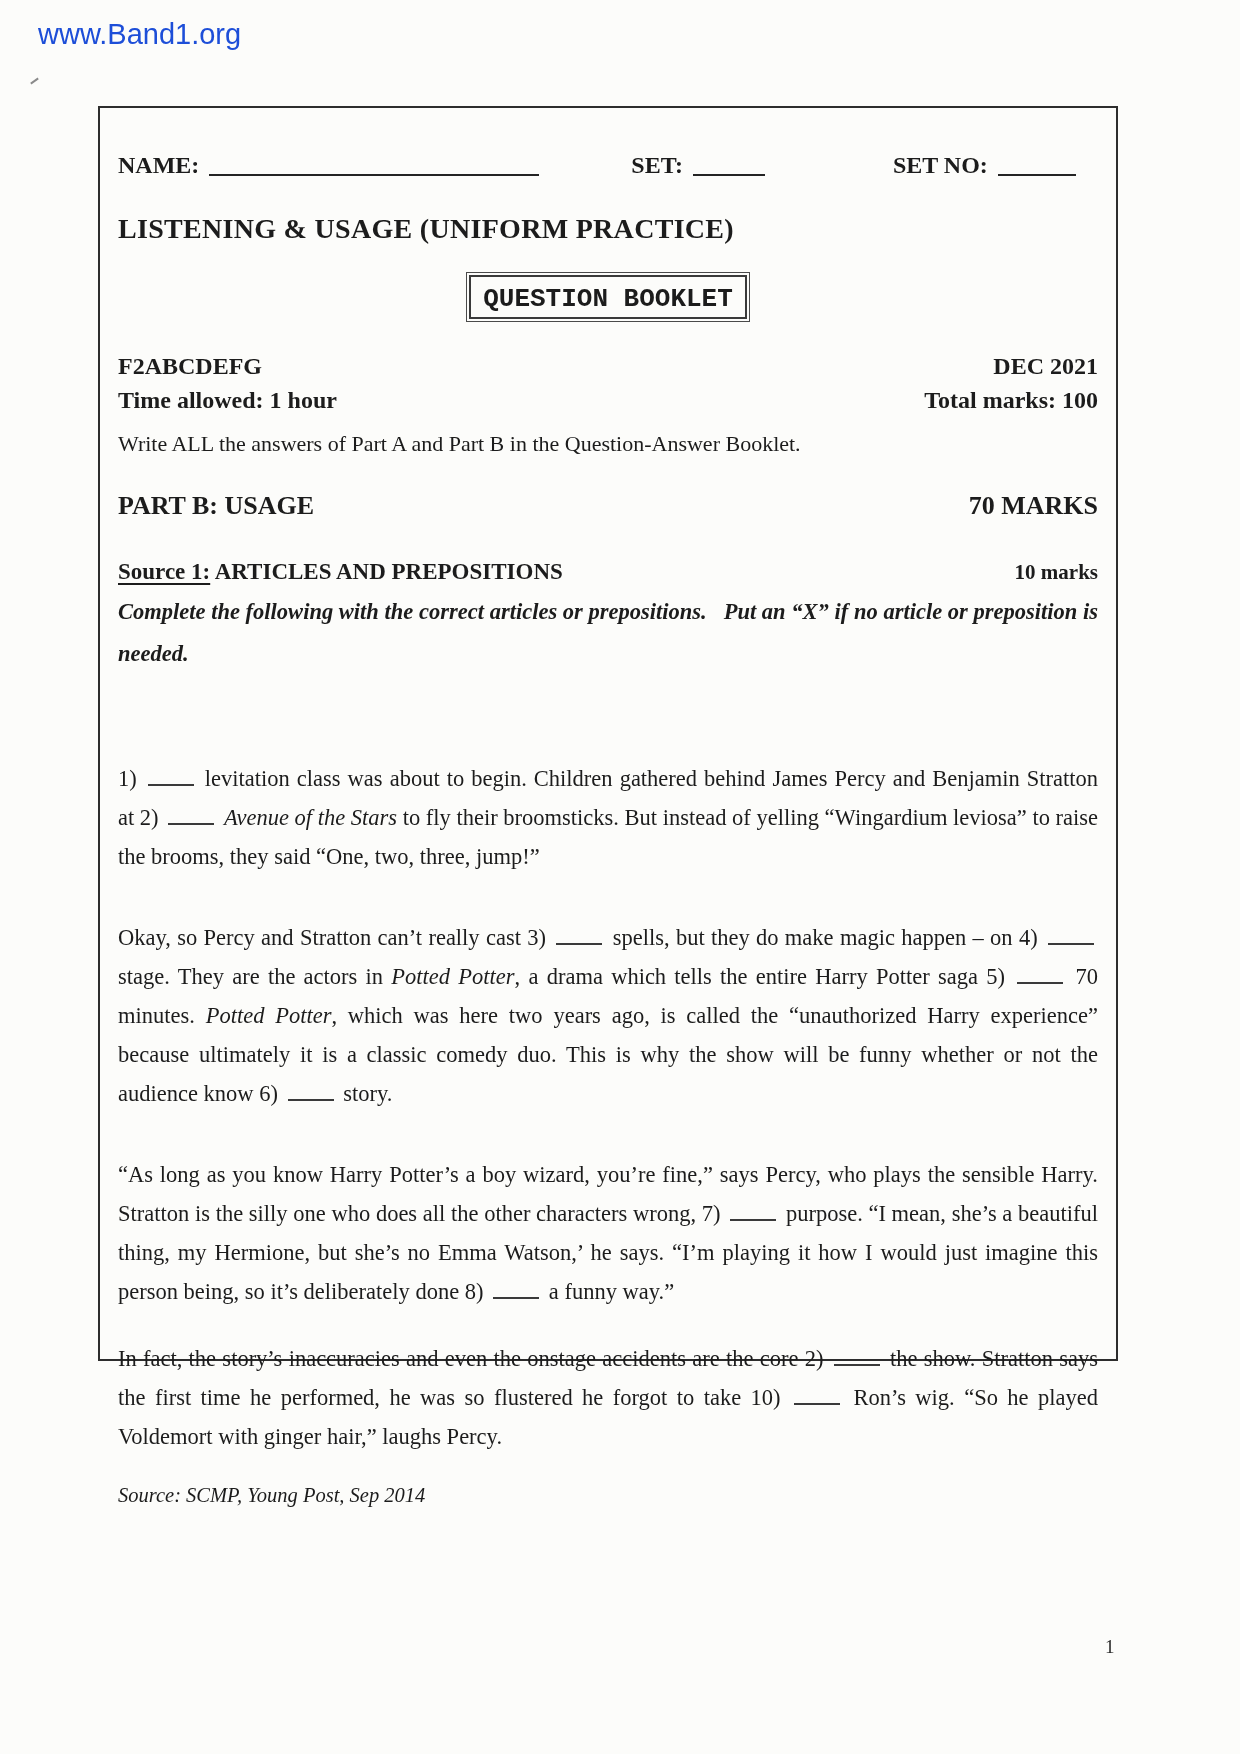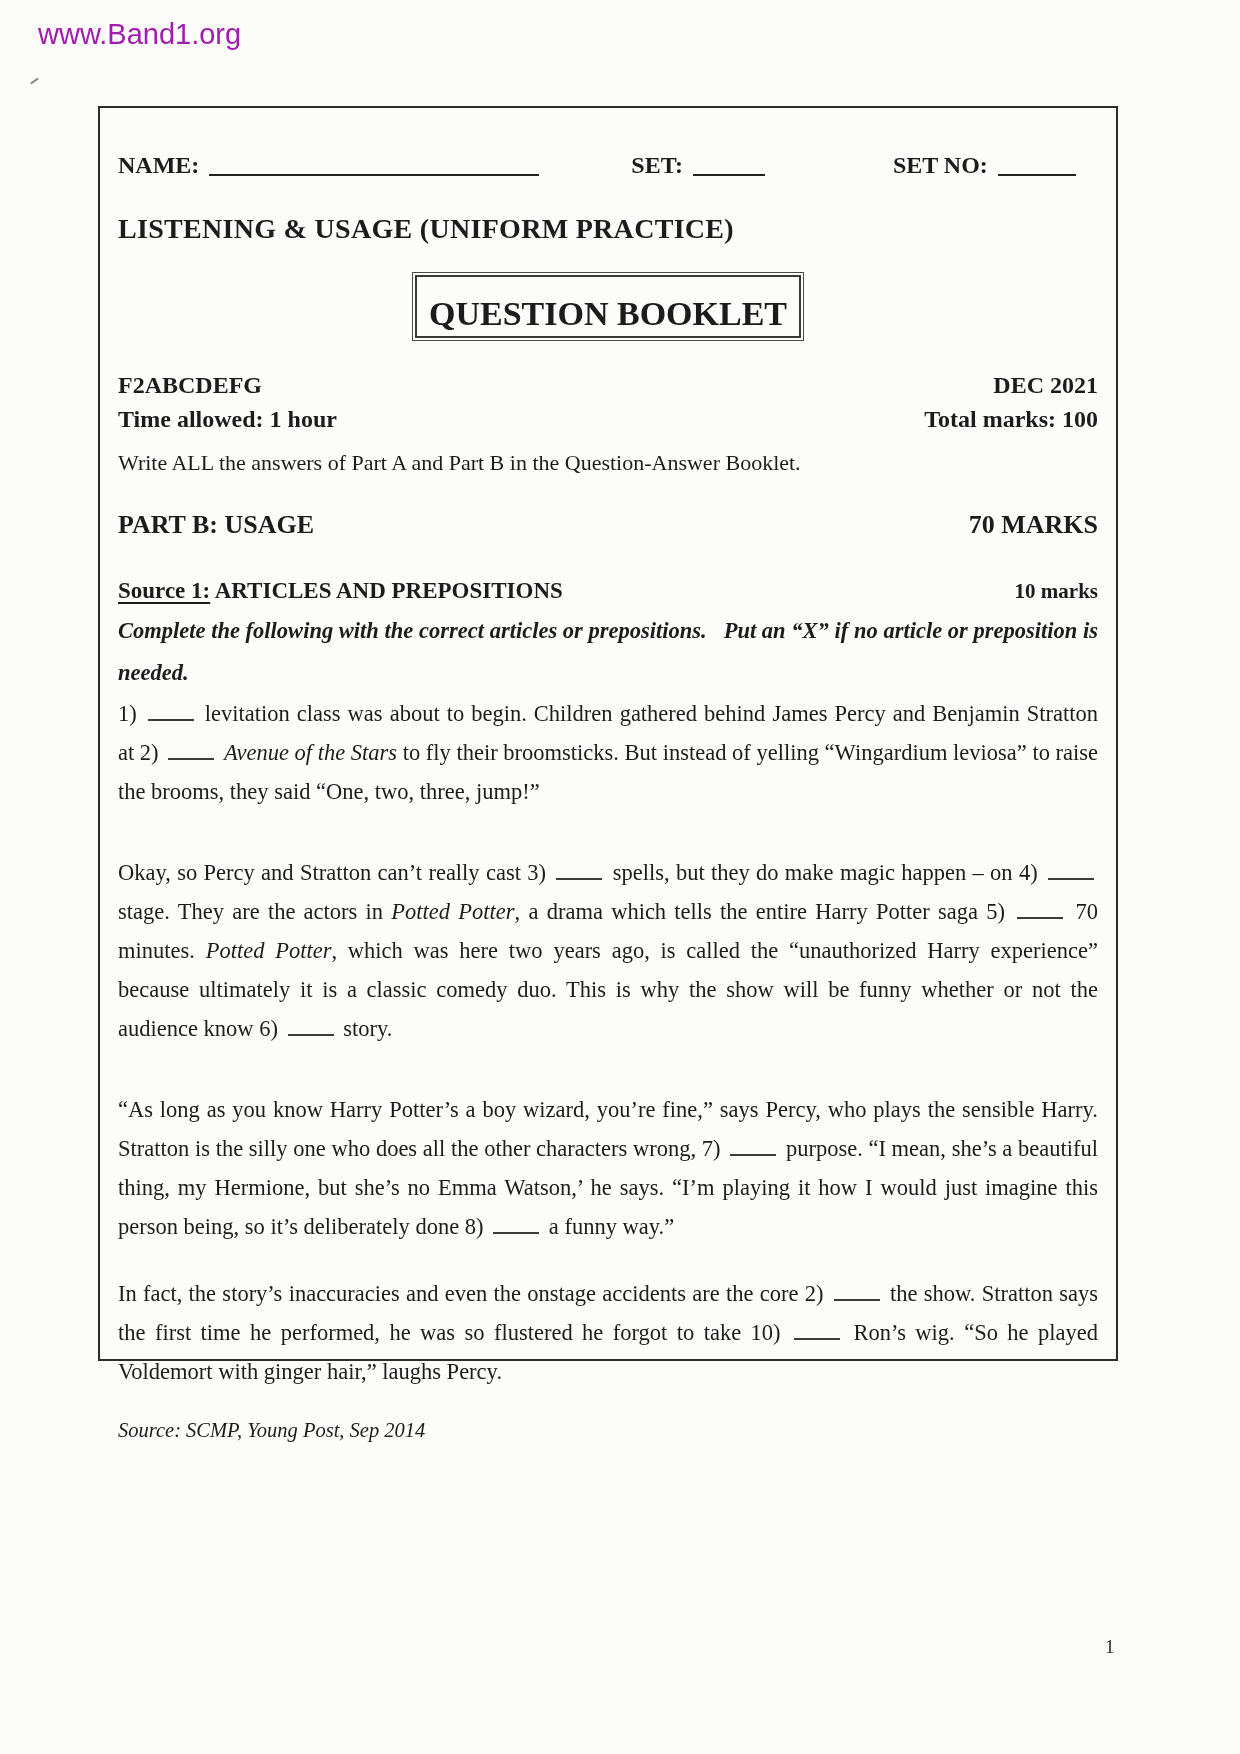--- a/index.html
+++ b/index.html
@@ -7,21 +7,21 @@
     width:1240px;height:1754px;
     background:#fcfcfa;
     font-family:"Liberation Serif","DejaVu Serif",serif;
     color:#1c1c1c;
     position:relative;
     -webkit-font-smoothing:antialiased;
   }
   .site{
     position:absolute;left:38px;top:18px;
     font-family:"Liberation Sans","DejaVu Sans",sans-serif;
-    font-size:29px;color:#a21caf;
+    font-size:29px;color:#1d4ed8;
   }
   .artifact{
     position:absolute;left:30px;top:80px;width:9px;height:2px;
     background:#8a8a8a;transform:rotate(-35deg);
   }
   .paper{
     position:absolute;left:98px;top:106px;
     width:1020px;height:1255px;
     border:2px solid #2d2d2d;
     box-sizing:border-box;
@@ -41,25 +41,26 @@
   .u-name{width:330px;margin-right:92px;}
   .u-set{width:72px;margin-right:128px;}
   .u-setno{width:78px;}
   .title{
     font-weight:bold;font-size:28px;
     margin-top:34px;letter-spacing:0.3px;
   }
   .booklet-wrap{text-align:center;margin-top:30px;}
   .booklet{
     display:inline-block;
-    font-weight:bold;font-size:34px;
-    padding:18px 12px 3px 12px;
+    font-weight:bold;font-size:26px;
+    padding:7px 12px 3px 12px;
     border:2px solid #3a3a3a;
     outline:1px solid #4a4a4a;
     outline-offset:2px;
+    font-family:Liberation Mono, monospace;
   }
   .meta{
     display:flex;justify-content:space-between;
     font-weight:bold;font-size:24px;line-height:34px;
     margin-top:30px;
   }
   .meta-right{text-align:right;}
   .writeall{
     font-size:22px;margin-top:14px;
     text-underline-offset:4px;
@@ -77,21 +78,21 @@
   .sec-marks{font-size:21px;}
   .sec-instr{
     font-weight:bold;font-style:italic;font-size:22.5px;
     line-height:42px;margin-top:6px;text-align:justify;
   }
   #passage{margin-top:0;}
   .para{
     font-size:22.5px;line-height:39px;
     text-align:justify;margin:0;
   }
-  #passage .para:nth-child(1){}
+  #passage .para:nth-child(1){margin-top:84px;}
   #passage .para:nth-child(2){margin-top:42px;}
   #passage .para:nth-child(3){margin-top:42px;}
   #passage .para:nth-child(4){margin-top:28px;}
   .it{font-style:italic;}
   .blank{
     display:inline-block;width:46px;height:4px;
     border-bottom:2px solid #3a3a3a;
     margin:0 4px;
   }
   .source{

